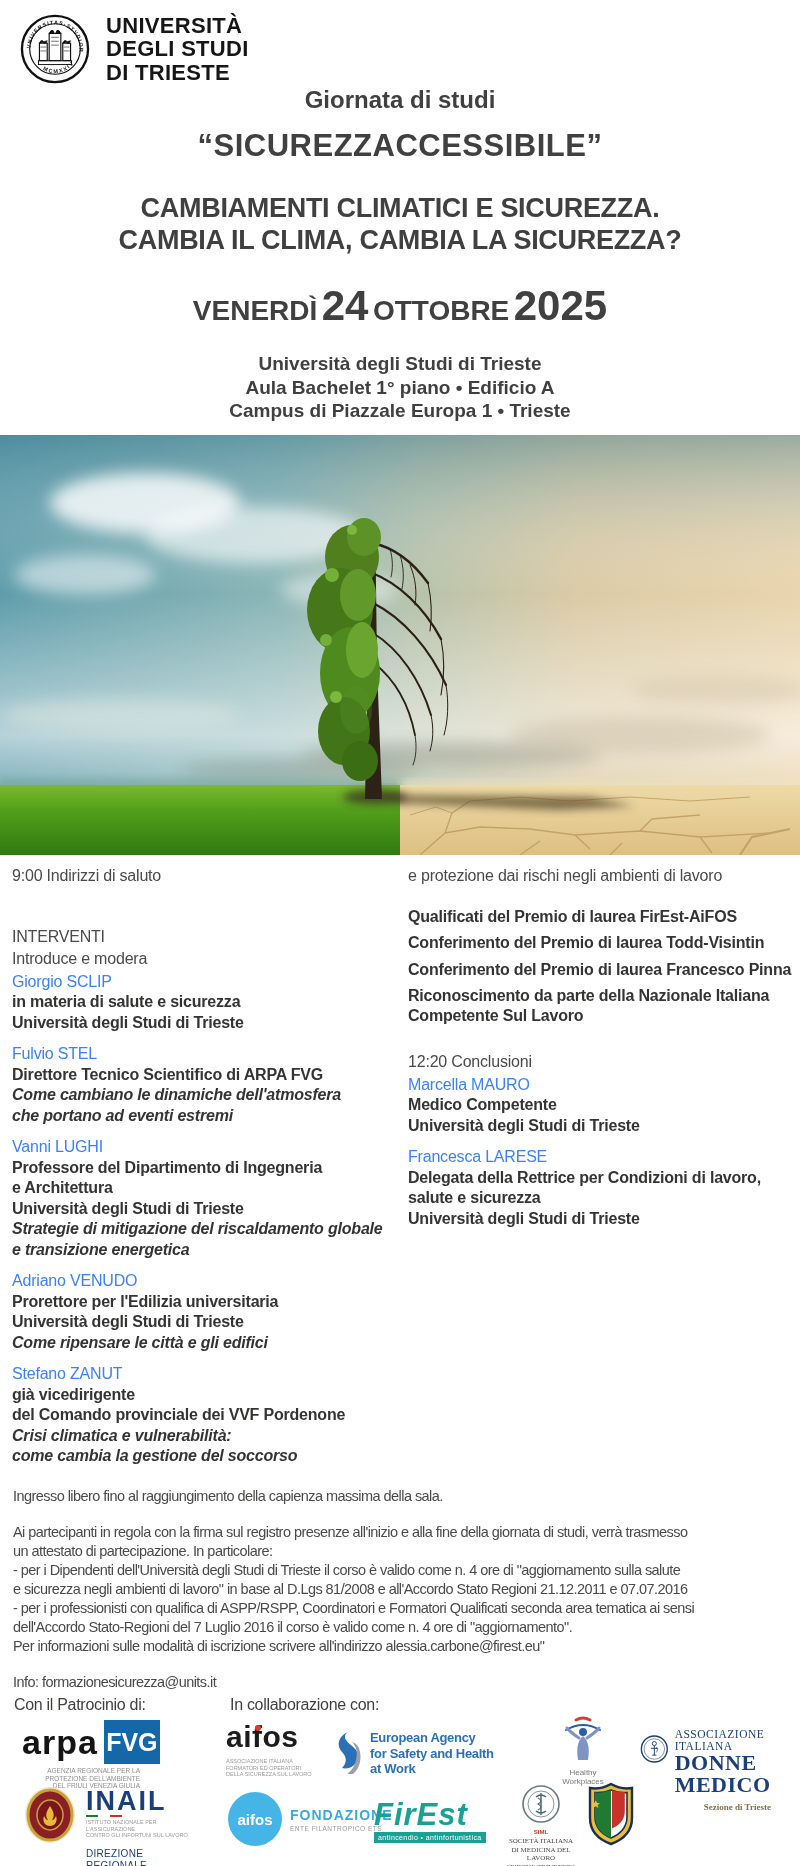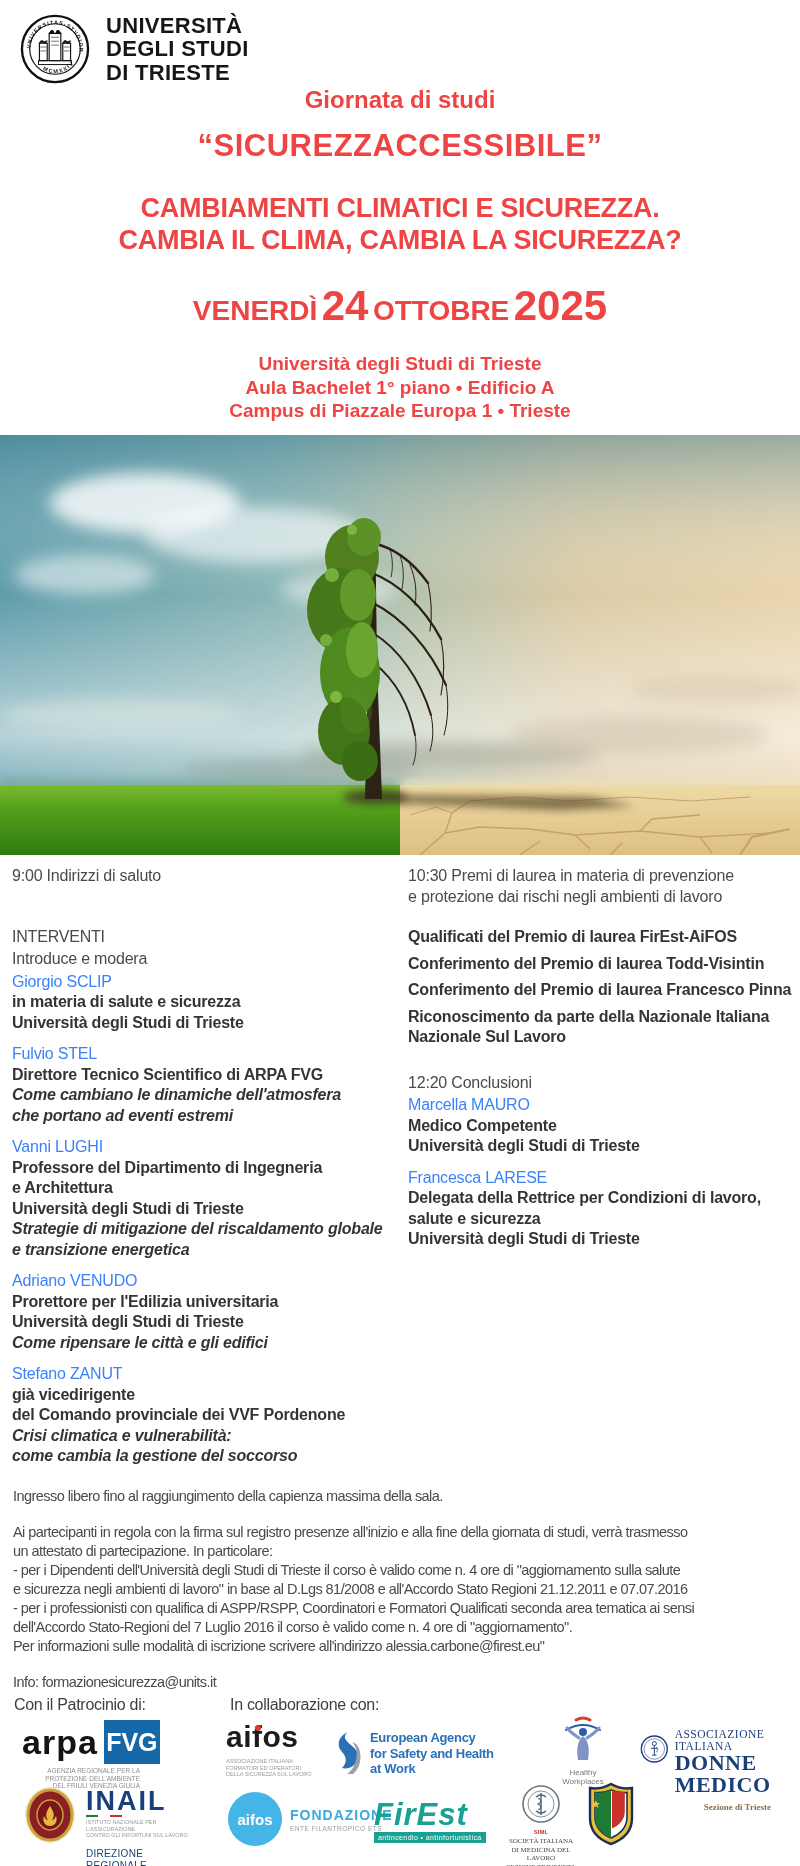--- a/index.html
+++ b/index.html
@@ -2,21 +2,21 @@
 <html><head>
 <meta charset="utf-8">
 <style>
   html,body{margin:0;padding:0;background:#fff;}
   .poster{position:relative;width:800px;height:1866px;background:#fff;overflow:hidden;
           font-family:"Liberation Sans","DejaVu Sans",sans-serif;color:#3a3a39;}
   
   .brand{position:absolute;top:14px;left:20px;display:flex;align-items:center;gap:16px;}
   .brand-name{font-weight:700;font-size:22px;line-height:1.05;color:#161616;letter-spacing:.3px;}
   
-  .titles{position:absolute;top:86px;left:0;right:0;text-align:center;color:#ef4444;}
+  .titles{position:absolute;top:86px;left:0;right:0;text-align:center;color:#404040;}
   .kicker{font-size:24px;font-weight:700;}
   .main-title{font-size:31px;font-weight:800;letter-spacing:.5px;margin-top:14px;}
   .subtitle{margin-top:28px;font-size:27px;font-weight:800;line-height:32px;letter-spacing:-.3px;}
   .date-line{margin-top:26px;font-weight:800;}
   .date-line .sm{font-size:28px;}
   .date-line .lg{font-size:42px;}
   .venue{margin-top:22px;font-size:19px;font-weight:700;line-height:23.5px;}
   
   .photo{position:absolute;top:435px;left:0;width:800px;height:420px;}
   .photo svg{display:block;}
@@ -306,30 +306,29 @@
         <div class="sp-name">Stefano ZANUT</div>
         <div class="sp-role">già vicedirigente</div>
         <div class="sp-role">del Comando provinciale dei VVF Pordenone</div>
         <div class="sp-talk">Crisi climatica e vulnerabilità:</div>
         <div class="sp-talk">come cambia la gestione del soccorso</div>
       </div>
     </div>
 
     <div class="col-right">
       <div class="slot2">
-        <div>10:30 Premi di laurea in materia di prevenzione</div>
         <div>e protezione dai rischi negli ambienti di lavoro</div>
       </div>
       <div class="awards">
         <div class="award">Qualificati del Premio di laurea FirEst-AiFOS</div>
         <div class="award">Conferimento del Premio di laurea Todd-Visintin</div>
         <div class="award">Conferimento del Premio di laurea Francesco Pinna</div>
         <div class="award recognition">
           <div>Riconoscimento da parte della Nazionale Italiana</div>
-          <div>Nazionale Sul Lavoro</div>
+          <div>Competente Sul Lavoro</div>
         </div>
       </div>
       <div class="conclusions">12:20 Conclusioni</div>
 
       <div class="speaker" style="margin-top:1px">
         <div class="sp-name">Marcella MAURO</div>
         <div class="sp-role">Medico Competente</div>
         <div class="sp-role">Università degli Studi di Trieste</div>
       </div>
 

